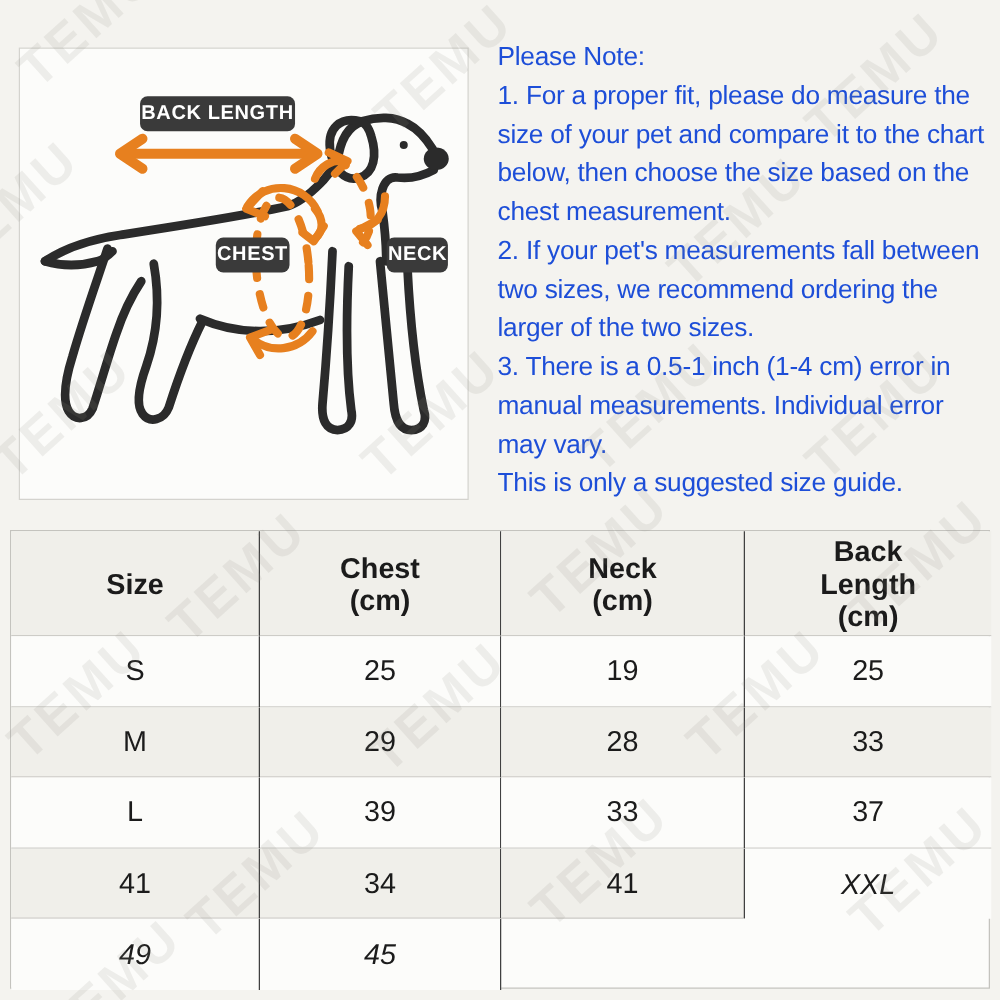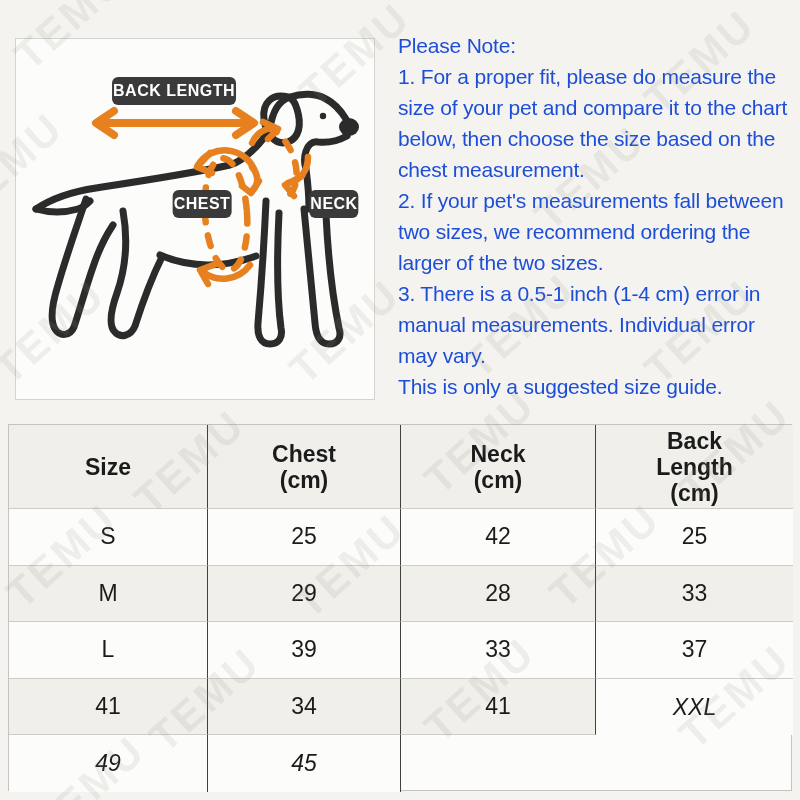--- a/index.html
+++ b/index.html
@@ -141,21 +141,21 @@
     <div class="cell head row-gray">Chest
 (cm)</div>
     <div class="cell head row-gray">Neck
 (cm)</div>
     <div class="cell head row-gray">Back
 Length
 (cm)</div>
 
     <div class="cell">S</div>
     <div class="cell">25</div>
-    <div class="cell">42</div>
+    <div class="cell">19</div>
     <div class="cell">25</div>
 
     <div class="cell row-gray">M</div>
     <div class="cell row-gray">29</div>
     <div class="cell row-gray">28</div>
     <div class="cell row-gray">33</div>
 
     <div class="cell">L</div>
     <div class="cell">39</div>
     <div class="cell">33</div>

